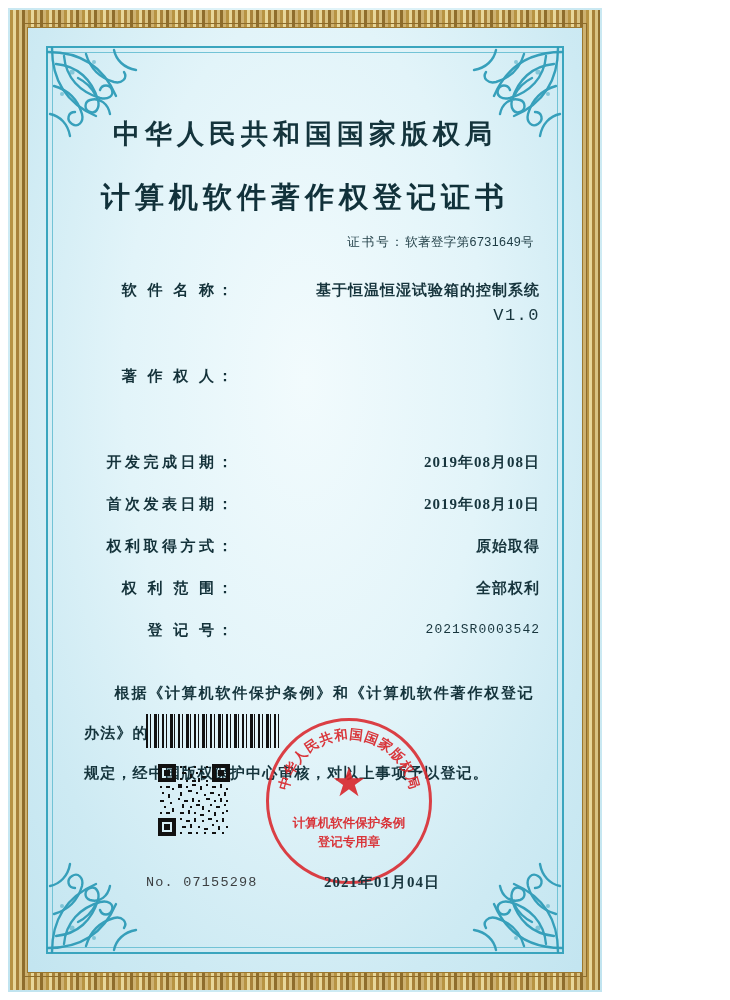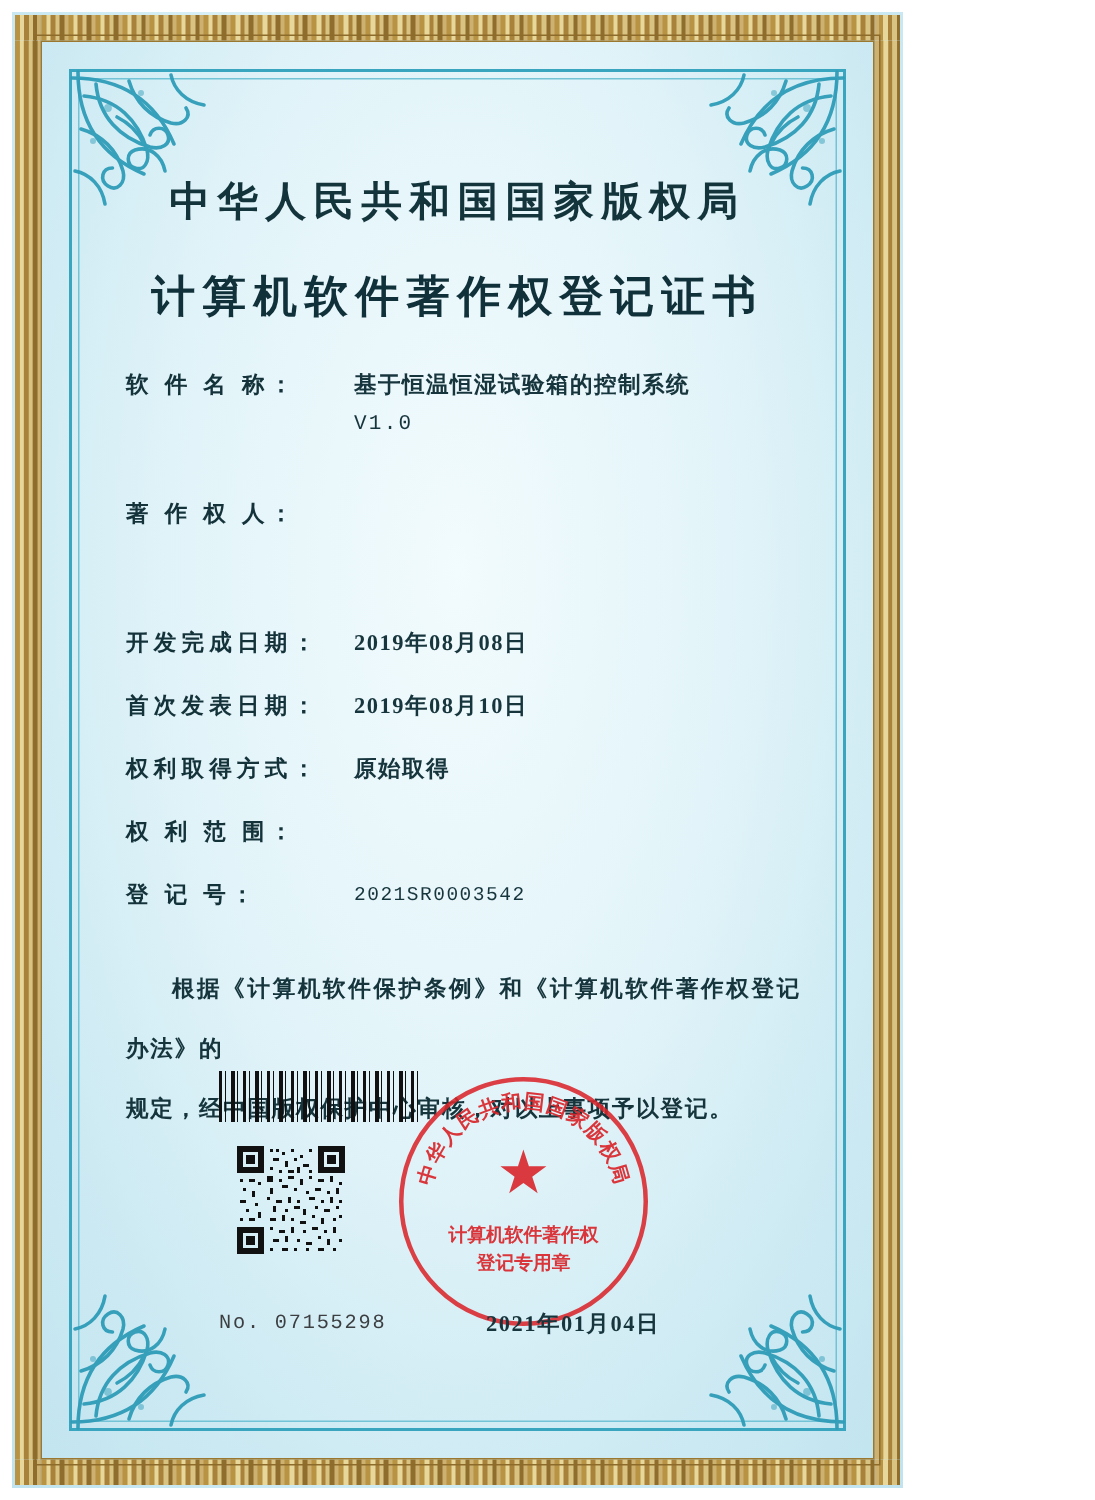--- a/index.html
+++ b/index.html
@@ -135,20 +135,21 @@
     letter-spacing: 0.4px;
     color: #1d3b43;
     padding-right: 6px;
   }
   .cert-no .lbl { letter-spacing: 2px; }
 
   
   .fields {
     margin-top: 26px;
     padding-left: 14px;
+    text-align: right;
   }
   .row {
     display: flex;
     align-items: flex-start;
     margin-bottom: 16px;
     font-size: 15px;
     line-height: 26px;
   }
   .row .label {
     width: 152px;
@@ -162,21 +163,21 @@
     flex: 1 1 auto;
     letter-spacing: 1px;
     color: #17353d;
     font-weight: bold;
     font-family: "Liberation Serif", serif;
   }
   .value .line2 {
     display: block;
     font-family: "Liberation Mono", monospace;
     letter-spacing: 1.5px;
-    font-size: 14px;
+    font-size: 17px;
     font-weight: normal;
   }
   .value.mono {
     font-family: "Liberation Mono", monospace;
     font-size: 13px;
     letter-spacing: 1px;
     font-weight: normal;
   }
 
   .gap-lg { height: 44px; }
@@ -393,20 +394,23 @@
     </svg>
   </div>
 
   <div class="content">
 
     <div class="title-block">
       <div class="org-title">中华人民共和国国家版权局</div>
       <div class="doc-title">计算机软件著作权登记证书</div>
     </div>
 
+    <div class="cert-no">
+      <span class="lbl">证书号：</span><span>软著登字第6731649号</span>
+    </div>
 
     <div class="fields">
 
       <div class="row">
         <div class="label">软 件 名 称：</div>
         <div class="value">
           <span>基于恒温恒湿试验箱的控制系统</span>
           <span class="line2">V1.0</span>
         </div>
       </div>
@@ -429,20 +433,21 @@
         <div class="value">2019年08月10日</div>
       </div>
 
       <div class="row">
         <div class="label">权利取得方式：</div>
         <div class="value">原始取得</div>
       </div>
 
       <div class="row">
         <div class="label">权 利 范 围：</div>
+        <div class="value">全部权利</div>
       </div>
 
       <div class="row">
         <div class="label">登 记  号：</div>
         <div class="value mono">2021SR0003542</div>
       </div>
 
     </div>
 
     <div class="statement">
@@ -570,21 +575,21 @@
         <svg class="arc-text" viewBox="0 0 166 166">
           <defs>
             <path id="sealArc" d="M 21,83 A 62,62 0 0 1 145,83"></path>
           </defs>
           <text>
             <textPath href="#sealArc" startOffset="50%" text-anchor="middle">中华人民共和国国家版权局</textPath>
           </text>
         </svg>
         <div class="star">★</div>
         <div class="bottom-lines">
-          <div>计算机软件著作权</div>
+          <div>计算机软件保护条例</div>
           <div>登记专用章</div>
         </div>
       </div>
 
       <div class="serial">No. 07155298</div>
       <div class="issue-date">2021年01月04日</div>
 
     </div>
 
   </div>

